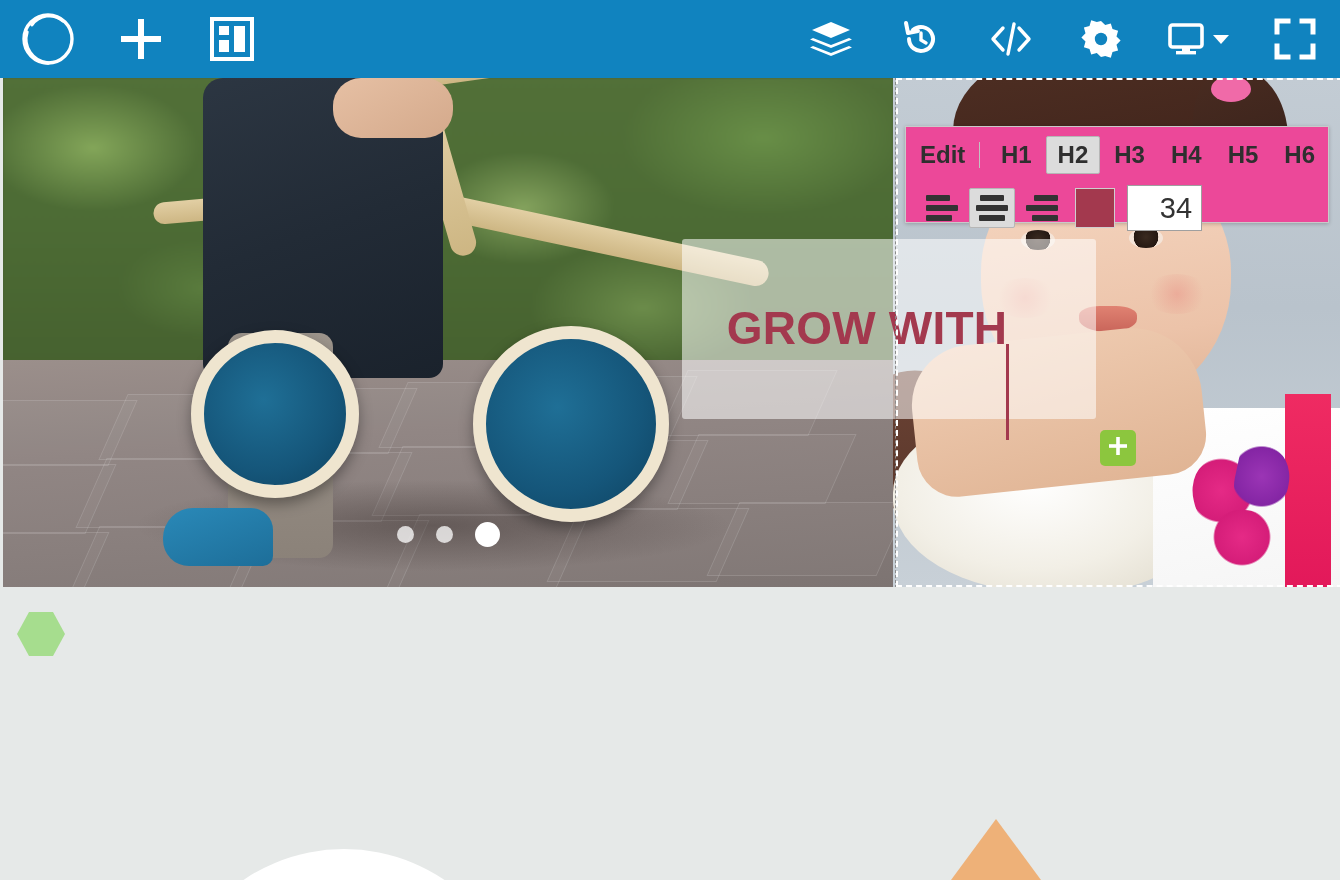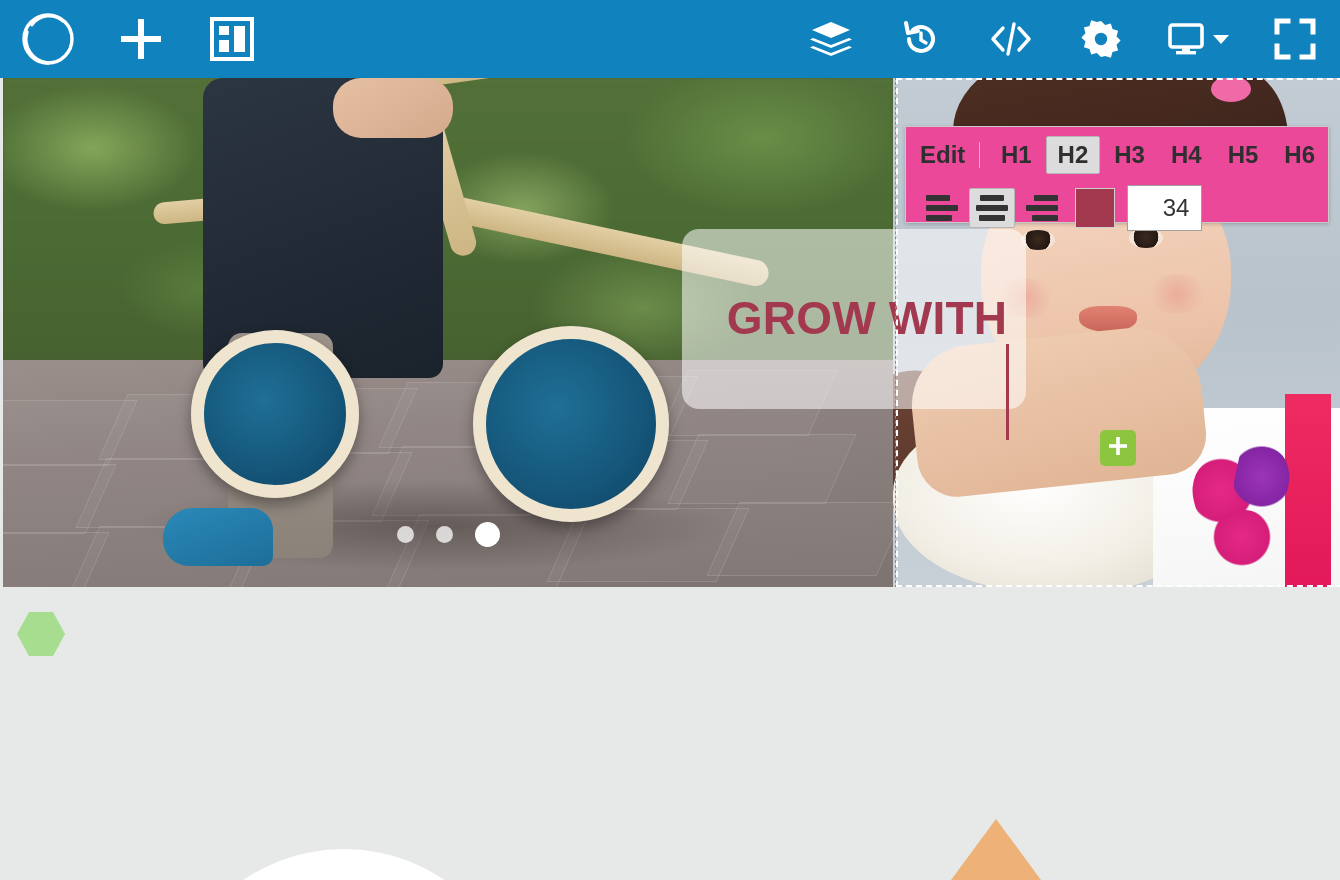--- a/index.html
+++ b/index.html
@@ -203,24 +203,24 @@
     transform: rotate(12deg);
   }
   .butterfly-c {
     position:absolute; left:318px; top:432px; width:62px; height:60px;
     background: radial-gradient(circle at 50% 45%, #e52a86 0%, #d51d79 60%, transparent 64%);
     border-radius: 45% 45% 50% 50%;
   }
 
   
   #heading-block {
-    position: absolute; left: 679px; top: 151px;
-    width: 344px; height: 180px;
+    position: absolute; left: 679px; top: 161px;
+    width: 414px; height: 180px;
     background: rgba(255,255,255,.55);
-    border-radius: 17px;
+    border-radius: 3px;
   }
   #heading-text {
     position: absolute; left: 0; top: 0;
     width: 370px; height: 180px;
     display: flex; flex-direction: column;
     align-items: center; justify-content: center;
     color: #a3394e;
     font-size: 46px; font-weight: bold;
     letter-spacing: .2px; line-height: 1.85;
     text-transform: uppercase; white-space: nowrap;
@@ -283,21 +283,21 @@
   .align-bar { height: 6px; background: #333; border-radius: 1px; }
   .align-stack { display:flex; flex-direction:column; gap:4px; width:32px; }
   #color-swatch-button {
     width: 40px; height: 40px; margin-left: 6px;
     border: 1px solid #cfcfcf; cursor: pointer;
   }
   #font-size-input {
     width: 75px; height: 46px; margin-left: 8px;
     border: 1px solid #9f9f9f; background: #fff;
     font-family: "Liberation Sans", sans-serif;
-    font-size: 24px; color: #333; text-align: center; padding-left: 23px;
+    font-size: 29px; color: #333; text-align: center; padding-left: 23px;
   }
 
   
   #add-block-button {
     position: absolute; left: 1097px; top: 352px;
     width: 36px; height: 36px;
     background: #8cc63e; border-radius: 5px;
     display: flex; align-items: center; justify-content: center;
     cursor: pointer;
   }

